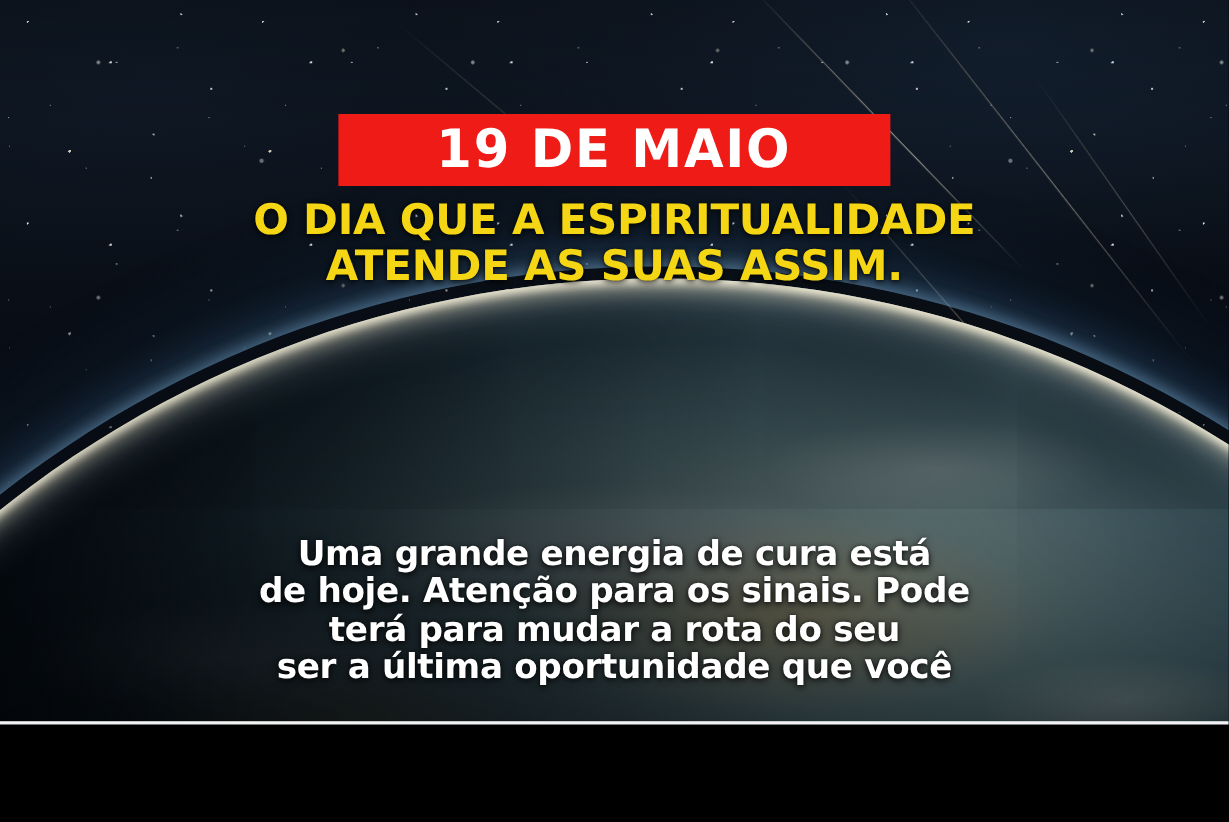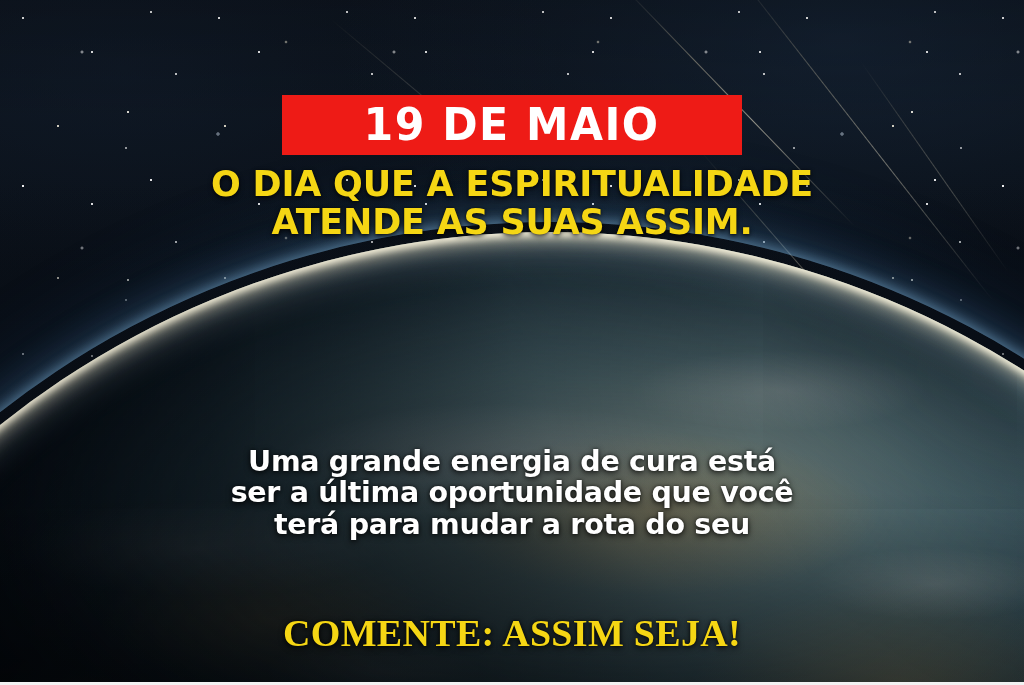--- a/index.html
+++ b/index.html
@@ -8,21 +8,21 @@
     padding: 0;
     background: #000;
   }
   body {
     font-family: "DejaVu Sans", sans-serif;
   }
 
   .poster {
     position: relative;
     width: 1024px;
-    height: 685px;
+    height: 604px;
     overflow: hidden;
     background: #0b1018;
     user-select: none;
   }
 
   
   .space {
     position: absolute;
     inset: 0;
     background:
@@ -295,22 +295,23 @@
       <span class="date-banner-text">19 DE MAIO</span>
     </div>
 
     <div class="headline">
       <span class="hl-line">O DIA QUE A ESPIRITUALIDADE</span>
       <span class="hl-line">ATENDE AS SUAS ASSIM.</span>
     </div>
 
     <div class="body-copy">
       <span class="bc-line">Uma grande energia de cura está</span>
+      <span class="bc-line">de hoje. Atenção para os sinais. Pode</span>
+      <span class="bc-line">terá para mudar a rota do seu</span>
       <span class="bc-line">ser a última oportunidade que você</span>
-      <span class="bc-line">terá para mudar a rota do seu</span>
     </div>
 
     <div class="cta">COMENTE: ASSIM SEJA!</div>
 
   </div>
 
   <div class="bottom-strip"></div>
 </div>
 
 </body></html>

